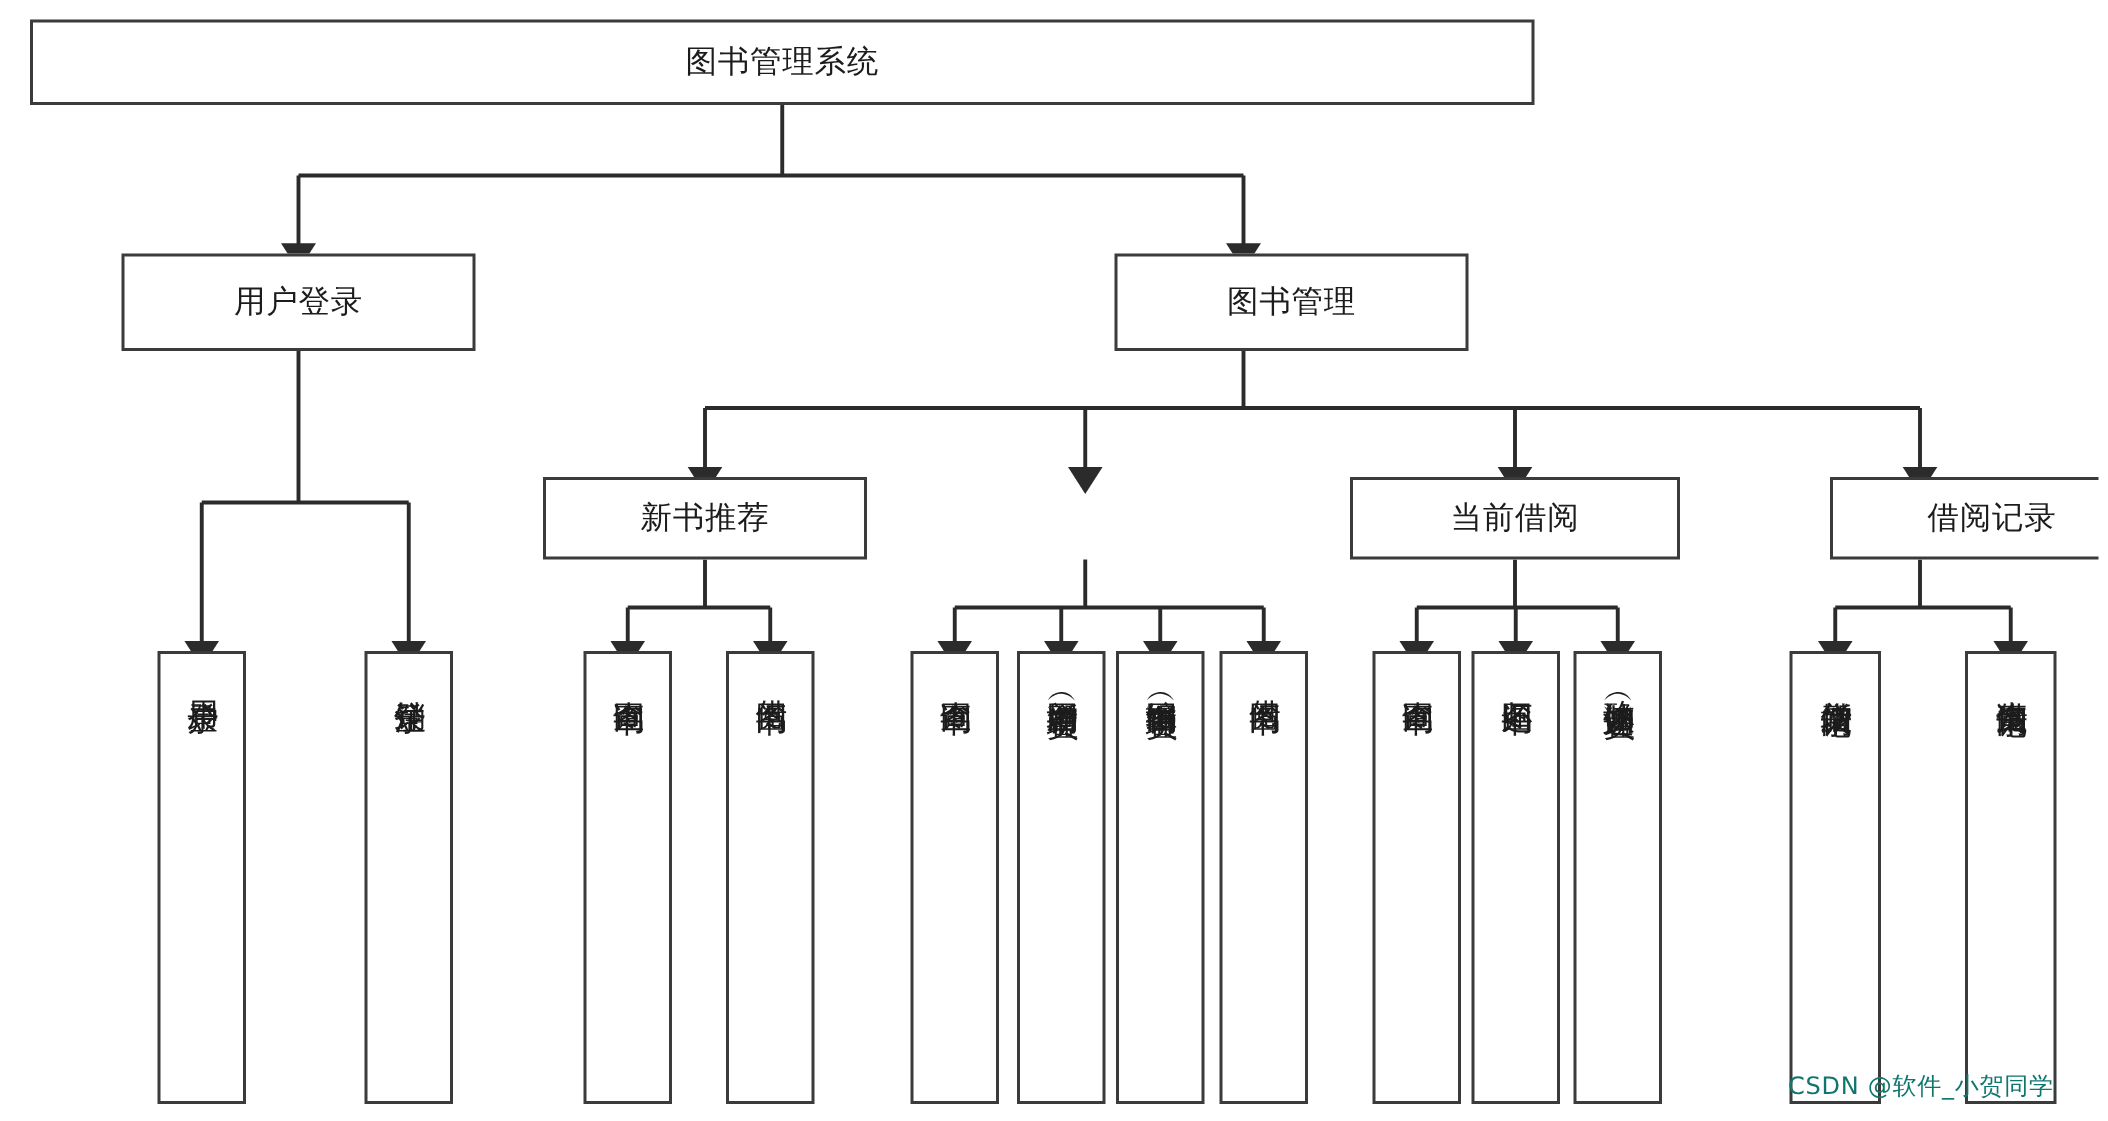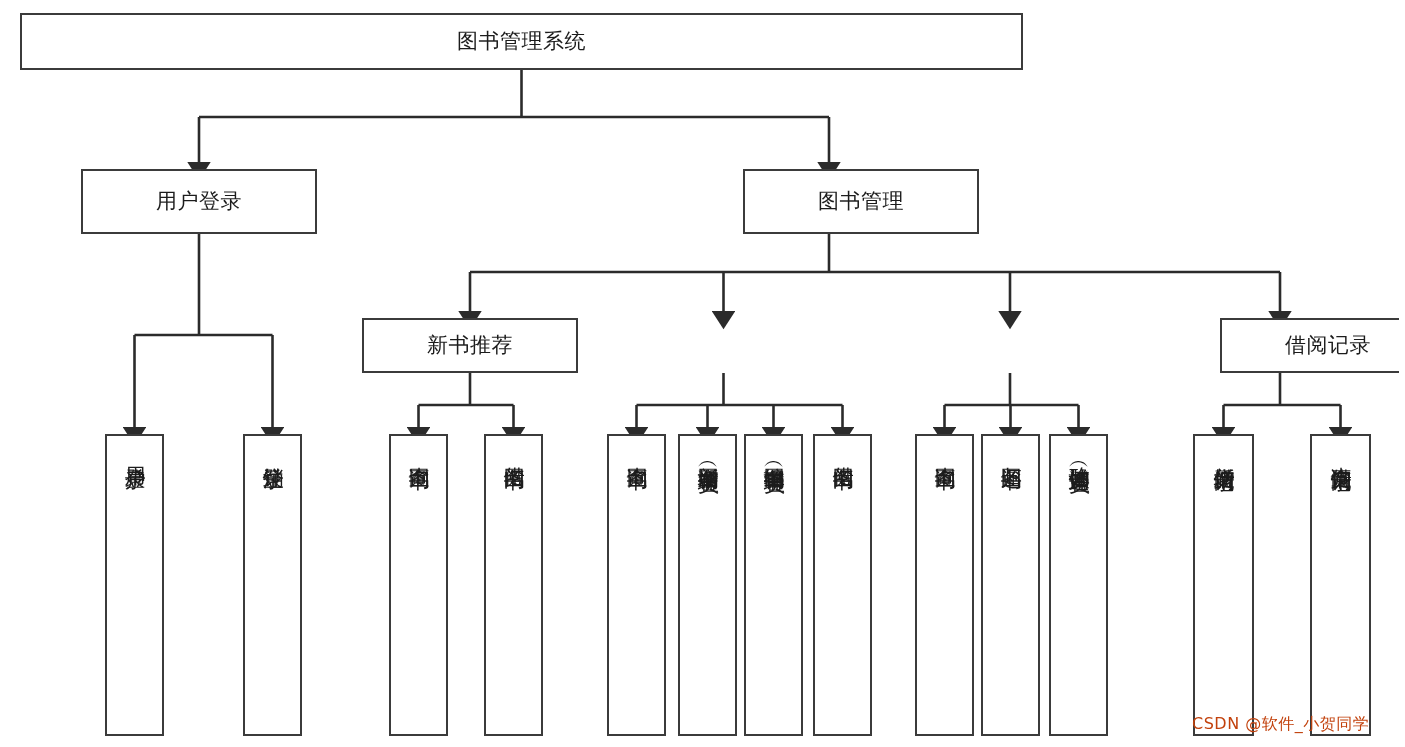--- a/index.html
+++ b/index.html
@@ -50,21 +50,21 @@
     writing-mode: vertical-rl;
     text-orientation: upright;
     font-size: 21px;
     line-height: 1.12;
     letter-spacing: 1px;
     white-space: nowrap;
   }
   .watermark {
     position: absolute;
     font-size: 16px;
-    color: #c2410c;
+    color: #0f766e;
     white-space: nowrap;
     letter-spacing: 0.5px;
     pointer-events: none;
   }
 </style>
 </head>
 <body>
 
 <div id="diagram-root">
 
@@ -121,20 +121,23 @@
 
   <div class="node horizontal" style="left: 711px; top: 169px; width: 236px; height: 65px; margin-left: 32px;">
     <span class="label">图书管理</span>
   </div>
 
   <div class="node horizontal" style="left: 362px; top: 318px; width: 216px; height: 55px;">
     <span class="label">新书推荐</span>
   </div>
 
 
+  <div class="node horizontal" style="left: 900px; top: 318px; width: 220px; height: 55px;">
+    <span class="label">当前借阅</span>
+  </div>
 
   <div class="node horizontal" style="left: 1220px; top: 318px; width: 216px; height: 55px;">
     <span class="label">借阅记录</span>
   </div>
 
   <div class="node vertical" style="left: 105px; top: 434px; width: 59px; height: 302px;">
     <span class="label">用户登录</span>
   </div>
 
   <div class="node vertical" style="left: 243px; top: 434px; width: 59px; height: 302px;">

